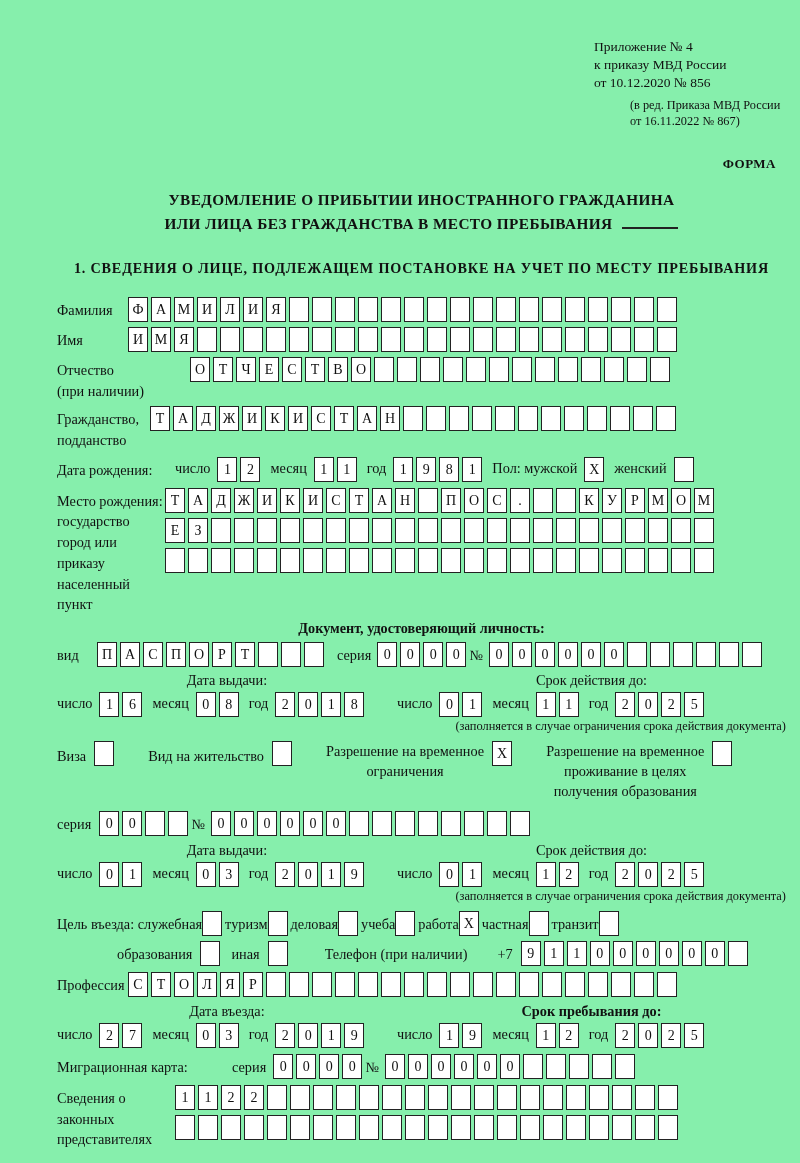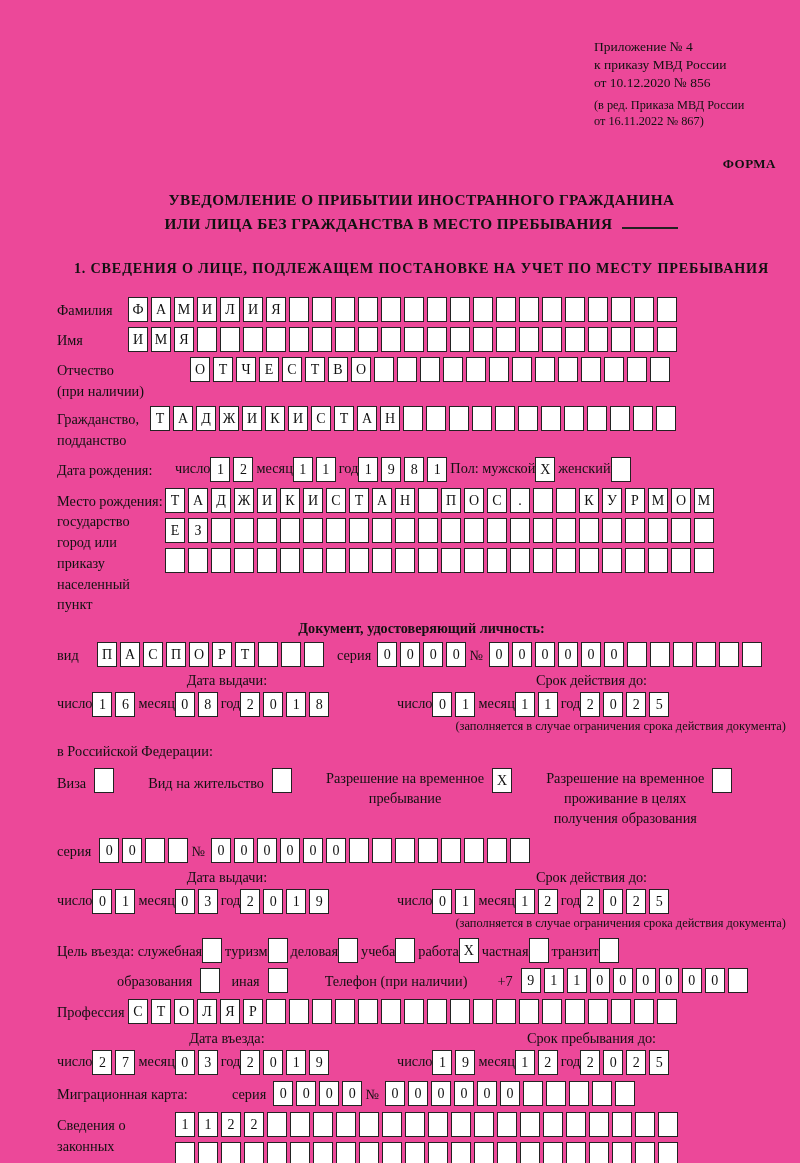--- a/index.html
+++ b/index.html
@@ -1,23 +1,23 @@
 <!DOCTYPE html>
 <html><head>
 <meta charset="utf-8">
 <style>
   html,body{margin:0;padding:0;background:#e8e8e8;}
   .page{
-    width:800px;height:1163px;margin:0 auto;background:#ec4899;
+    width:800px;height:1163px;margin:0 auto;background:#86efac;
     font-family:"Liberation Serif","DejaVu Serif",serif;color:#111;
     box-sizing:border-box;padding:38px 14px 10px 57px;overflow:hidden;position:relative;
   }
   
   .hdr{margin-left:auto;width:192px;font-size:13.5px;line-height:1.32;text-align:left;}
-  .hdr .rev{font-size:12.3px;margin-top:7px;line-height:1.3;}
+  .hdr .rev{font-size:12.3px;margin-top:7px;line-height:1.3;margin-left:36px;}
   .forma{text-align:right;font-weight:bold;font-size:13px;margin:26px 10px 0 0;letter-spacing:.5px;}
   .title{text-align:center;font-weight:bold;font-size:15.3px;line-height:1.55;margin-top:16px;letter-spacing:.4px;}
   .title-underline{display:inline-block;width:56px;border-bottom:2px solid #222;height:14px;margin-left:10px;}
   .sec{font-weight:bold;font-size:14.2px;text-align:center;letter-spacing:.8px;margin:24px 0 20px 0;}
   
   .row{display:flex;align-items:flex-start;margin-bottom:5px;font-size:14.3px;}
   .lbl{flex:none;padding-top:3px;line-height:1.45;}
   .w1{width:71px}.w2{width:133px}.w3{width:93px}.w4{width:108px}.w5{width:40px}.w6{width:118px}
   .boxes{display:flex;flex:none;}
   .cell{
@@ -25,21 +25,21 @@
     margin-right:3px;text-align:center;font-size:14px;line-height:23px;background:#fff;
   }
   .stack{display:flex;flex-direction:column;}
   .stack .boxes{margin-bottom:5px;}
   .gap{width:10px;flex:none;}
   
   .dates{display:flex;margin-bottom:2px;font-size:14.3px;}
   .dcol-l{width:340px;flex:none;}
   .dcol-r{flex:1;}
   .dhead{text-align:center;font-size:14.3px;margin-bottom:3px;}
-  .dgrp{display:flex;align-items:flex-start;}
+  .dgrp{display:flex;align-items:flex-start;gap:7px;}
   .dgrp .dlbl{padding-top:3px;}
   .note{font-size:12.4px;text-align:right;margin:1px 0 7px 0;}
   .plain{font-size:14.3px;line-height:1.5;}
   .chk-pair{display:flex;align-items:flex-start;gap:8px;}
   .chk-multi{text-align:center;line-height:1.4;font-size:14.3px;}
   .doc-head{font-weight:bold;text-align:center;font-size:14.2px;margin:2px 0 5px 0;}
   .mt6{margin-top:6px}.mt10{margin-top:10px}
 </style>
 </head>
 <body>
@@ -393,39 +393,38 @@
             <span class="cell">2</span>
             <span class="cell">0</span>
             <span class="cell">2</span>
             <span class="cell">5</span>
           </span>
       </div>
     </div>
   </div>
   <div class="note">(заполняется в случае ограничения срока действия документа)</div>
 
-  <div class="plain" style="margin-bottom:6px">в Российской Федерации:</div>
 
   <div class="row" style="gap:31px">
     <span class="chk-pair">
       <span class="lbl" style="padding-top:5px">Виза</span>
       <span class="boxes">
           <span class="cell"></span>
         </span>
     </span>
     <span class="chk-pair">
       <span class="lbl" style="padding-top:5px">Вид на жительство</span>
       <span class="boxes">
           <span class="cell"></span>
         </span>
     </span>
     <span class="chk-pair">
       <span class="chk-multi">
         <div>Разрешение на временное</div>
-        <div>пребывание</div>
+        <div>ограничения</div>
       </span>
       <span class="boxes">
           <span class="cell">X</span>
         </span>
     </span>
     <span class="chk-pair">
       <span class="chk-multi">
         <div>Разрешение на временное</div>
         <div>проживание в целях</div>
         <div>получения образования</div>
@@ -618,21 +617,21 @@
         <span class="dlbl">год</span>
         <span class="boxes">
             <span class="cell">2</span>
             <span class="cell">0</span>
             <span class="cell">1</span>
             <span class="cell">9</span>
           </span>
       </div>
     </div>
     <div class="dcol-r">
-      <div class="dhead" style="font-weight:normal">Срок пребывания до:</div>
+      <div class="dhead" style="font-weight:bold">Срок пребывания до:</div>
       <div class="dgrp">
         <span class="dlbl">число</span>
         <span class="boxes">
             <span class="cell">1</span>
             <span class="cell">9</span>
           </span>
         <span class="dlbl">месяц</span>
         <span class="boxes">
             <span class="cell">1</span>
             <span class="cell">2</span>

